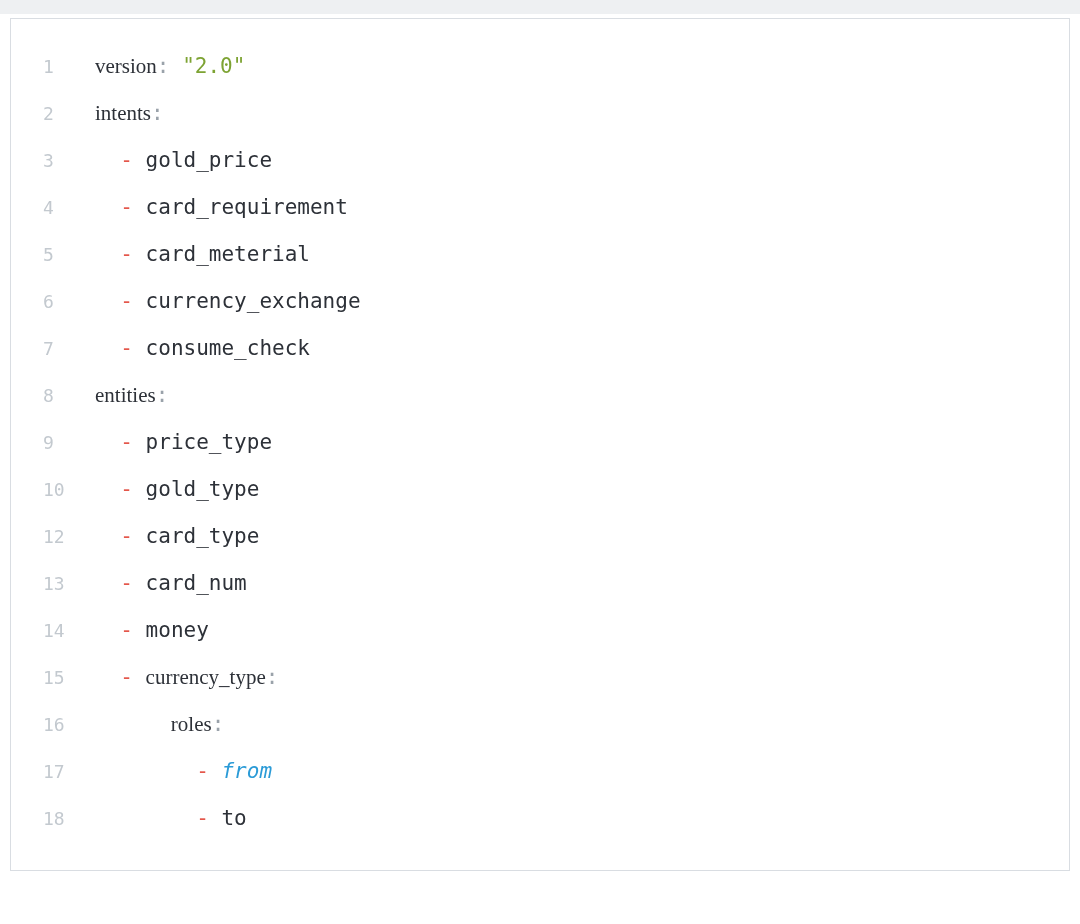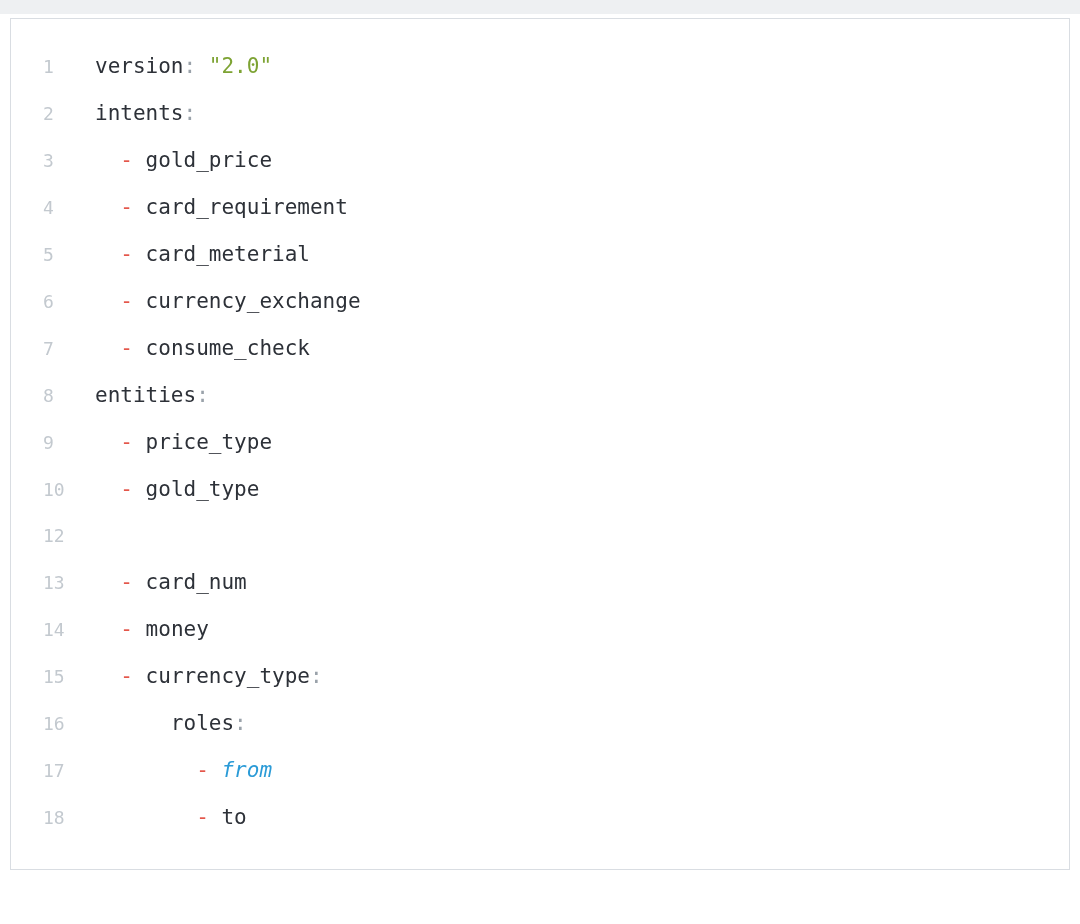--- a/index.html
+++ b/index.html
@@ -50,21 +50,21 @@
     padding-left: 32px;
     font-size: 18px;
     color: var(--c-num);
     user-select: none;
   }
   .code {
     font-size: 21px;
     color: var(--c-plain);
   }
   .tok-plain { color: var(--c-plain); text-align: center; }
-  .tok-key   { color: var(--c-key); }
+  .tok-key   { color: var(--c-key); font-family: Liberation Serif, serif; }
   .tok-punct { color: var(--c-punct); }
   .tok-str   { color: var(--c-str); }
   .tok-dash  { color: var(--c-dash); }
   .tok-kw    { color: var(--c-kw); font-style: italic; }
 </style>
 </head>
 <body>
 
 <div class="page">
   <div class="top-strip"></div>
@@ -72,21 +72,21 @@
       <div class="line"><span class="gutter">1</span><span class="code"><span class="tok-key">version</span><span class="tok-punct">:</span><span class="tok-plain"> </span><span class="tok-str">"2.0"</span></span></div>
       <div class="line"><span class="gutter">2</span><span class="code"><span class="tok-key">intents</span><span class="tok-punct">:</span></span></div>
       <div class="line"><span class="gutter">3</span><span class="code"><span class="tok-plain">  </span><span class="tok-dash">-</span><span class="tok-plain"> gold_price</span></span></div>
       <div class="line"><span class="gutter">4</span><span class="code"><span class="tok-plain">  </span><span class="tok-dash">-</span><span class="tok-plain"> card_requirement</span></span></div>
       <div class="line"><span class="gutter">5</span><span class="code"><span class="tok-plain">  </span><span class="tok-dash">-</span><span class="tok-plain"> card_meterial</span></span></div>
       <div class="line"><span class="gutter">6</span><span class="code"><span class="tok-plain">  </span><span class="tok-dash">-</span><span class="tok-plain"> currency_exchange</span></span></div>
       <div class="line"><span class="gutter">7</span><span class="code"><span class="tok-plain">  </span><span class="tok-dash">-</span><span class="tok-plain"> consume_check</span></span></div>
       <div class="line"><span class="gutter">8</span><span class="code"><span class="tok-key">entities</span><span class="tok-punct">:</span></span></div>
       <div class="line"><span class="gutter">9</span><span class="code"><span class="tok-plain">  </span><span class="tok-dash">-</span><span class="tok-plain"> price_type</span></span></div>
       <div class="line"><span class="gutter">10</span><span class="code"><span class="tok-plain">  </span><span class="tok-dash">-</span><span class="tok-plain"> gold_type</span></span></div>
-      <div class="line"><span class="gutter">12</span></div>
+      <div class="line"><span class="gutter">12</span><span class="code"><span class="tok-plain">  </span><span class="tok-dash">-</span><span class="tok-plain"> card_type</span></span></div>
       <div class="line"><span class="gutter">13</span><span class="code"><span class="tok-plain">  </span><span class="tok-dash">-</span><span class="tok-plain"> card_num</span></span></div>
       <div class="line"><span class="gutter">14</span><span class="code"><span class="tok-plain">  </span><span class="tok-dash">-</span><span class="tok-plain"> money</span></span></div>
       <div class="line"><span class="gutter">15</span><span class="code"><span class="tok-plain">  </span><span class="tok-dash">-</span><span class="tok-plain"> </span><span class="tok-key">currency_type</span><span class="tok-punct">:</span></span></div>
       <div class="line"><span class="gutter">16</span><span class="code"><span class="tok-plain">      </span><span class="tok-key">roles</span><span class="tok-punct">:</span></span></div>
       <div class="line"><span class="gutter">17</span><span class="code"><span class="tok-plain">        </span><span class="tok-dash">-</span><span class="tok-plain"> </span><span class="tok-kw">from</span></span></div>
       <div class="line"><span class="gutter">18</span><span class="code"><span class="tok-plain">        </span><span class="tok-dash">-</span><span class="tok-plain"> to</span></span></div>
     </div>
 </div>
 
 </body></html>

